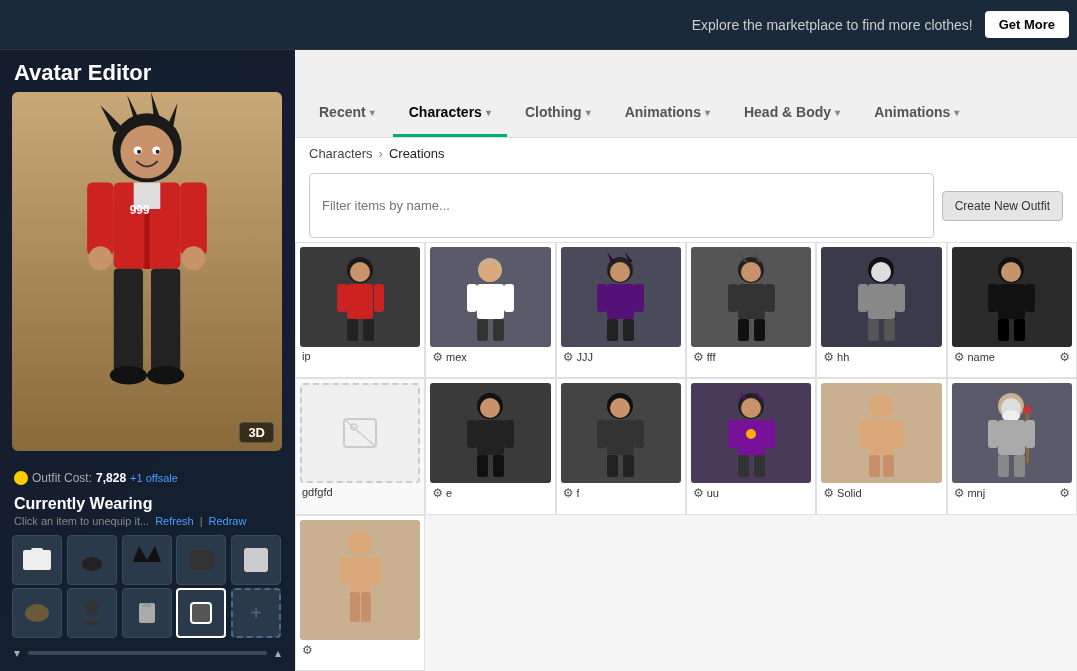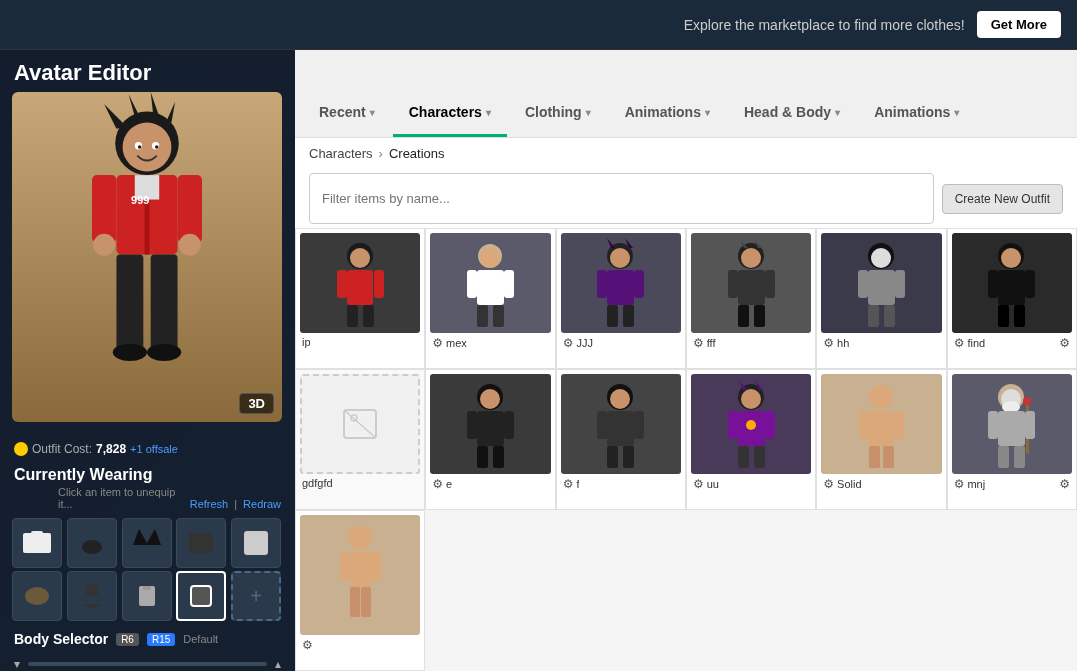--- a/index.html
+++ b/index.html
@@ -23,21 +23,21 @@
 
     
     .top-banner {
       position: relative;
       z-index: 10;
       background: #1a2a3a;
       border-bottom: 1px solid #333;
       display: flex;
       align-items: center;
       justify-content: flex-end;
-      padding: 8px 16px;
+      padding: 8px 8px;
       gap: 12px;
       height: 50px;
     }
     .banner-text {
       color: #ccc;
       font-size: 14px;
     }
     .get-more-btn {
       background: #fff;
       color: #000;
@@ -137,21 +137,20 @@
       color: #fff;
       padding: 4px 14px 2px;
     }
     .click-hint {
       font-size: 11px;
       color: #888;
       padding: 0 14px 4px;
       display: flex;
       align-items: flex-end;
       gap: 6px;
-      margin-left: 44px;
     }
     .click-hint a {
       color: #4a9eff;
       text-decoration: none;
       font-size: 11px;
     }
 
     .wearing-grid {
       display: grid;
       grid-template-columns: repeat(5, 1fr);
@@ -292,21 +291,21 @@
     
     .filter-row {
       padding: 4px 14px;
       display: flex;
       align-items: center;
       gap: 8px;
       background: #fff;
     }
     .filter-input {
       flex: 1;
-      padding: 17px 12px;
+      padding: 24px 12px;
       border: 1px solid #ccc;
       border-radius: 4px;
       font-size: 13px;
       color: #333;
       background: #fff;
     }
     .create-outfit-btn {
       background: #e5e5e5;
       border: 1px solid #bbb;
       border-radius: 4px;
@@ -512,26 +511,20 @@
         </svg>
       </div>
       <div class="wearing-item selected">
         <svg viewBox="0 0 36 36">
           <rect x="8" y="8" width="20" height="20" rx="3" fill="#555" stroke="#fff" stroke-width="2"></rect>
         </svg>
       </div>
       <div class="wearing-item add-btn">+</div>
     </div>
 
-    <div class="body-selector">
-      <span class="body-selector-title">Body Selector</span>
-      <span class="badge-r6">R6</span>
-      <span class="badge-r15">R15</span>
-      <span class="badge-default">Default</span>
-    </div>
 
     <div class="slider-row">
       <span class="slider-icon">▾</span>
       <div class="slider-track"></div>
       <span class="slider-icon">▴</span>
     </div>
   </div>
 
   <div class="right-panel">
 
@@ -677,21 +670,21 @@
             <ellipse cx="27" cy="20" rx="10" ry="10" fill="#c8926a"></ellipse>
             <rect x="14" y="32" width="27" height="35" rx="3" fill="#111"></rect>
             <rect x="4" y="32" width="10" height="28" rx="3" fill="#111"></rect>
             <rect x="41" y="32" width="10" height="28" rx="3" fill="#111"></rect>
             <rect x="14" y="67" width="11" height="22" rx="2" fill="#000"></rect>
             <rect x="30" y="67" width="11" height="22" rx="2" fill="#000"></rect>
           </svg>
         </div>
         <div class="outfit-name-row">
           <span class="outfit-gear">⚙</span>
-          <span class="outfit-name">find</span>
+          <span class="outfit-name">name</span>
           <span class="outfit-gear-right">⚙</span>
         </div>
       </div>
 
       <div class="outfit-card empty">
         <div class="outfit-thumb empty-thumb">
           <div class="no-image-icon">
             <svg width="40" height="40" viewBox="0 0 40 40">
               <rect x="4" y="6" width="32" height="28" rx="3" fill="none" stroke="#ccc" stroke-width="2"></rect>
               <line x1="4" y1="6" x2="36" y2="34" stroke="#ccc" stroke-width="1.5"></line>

